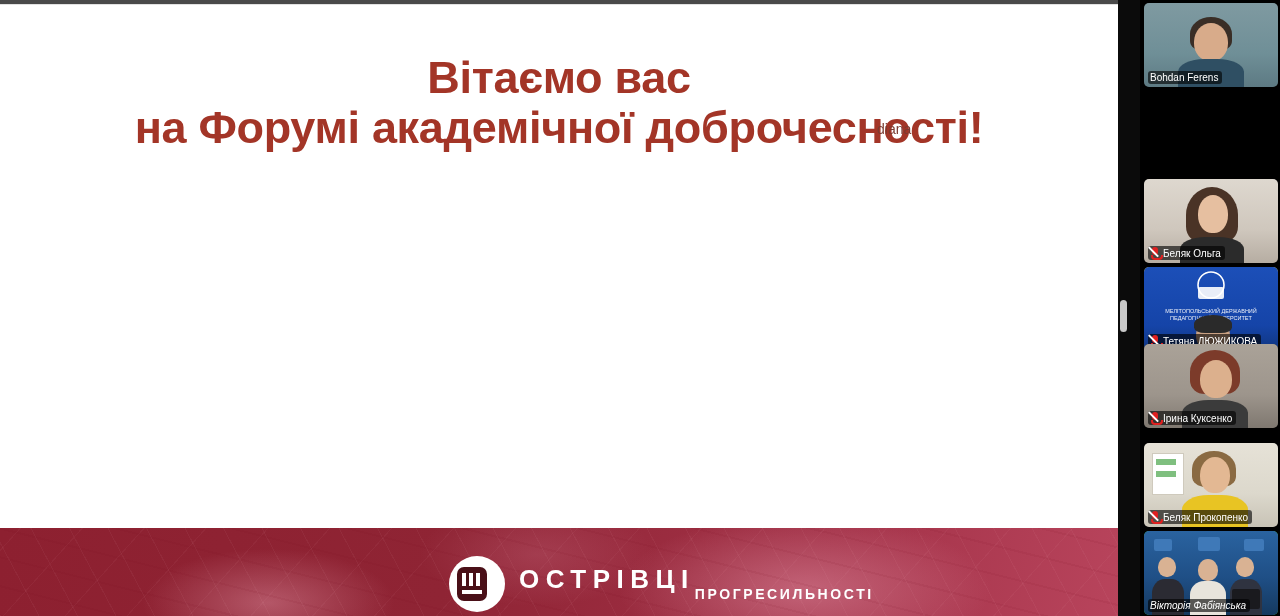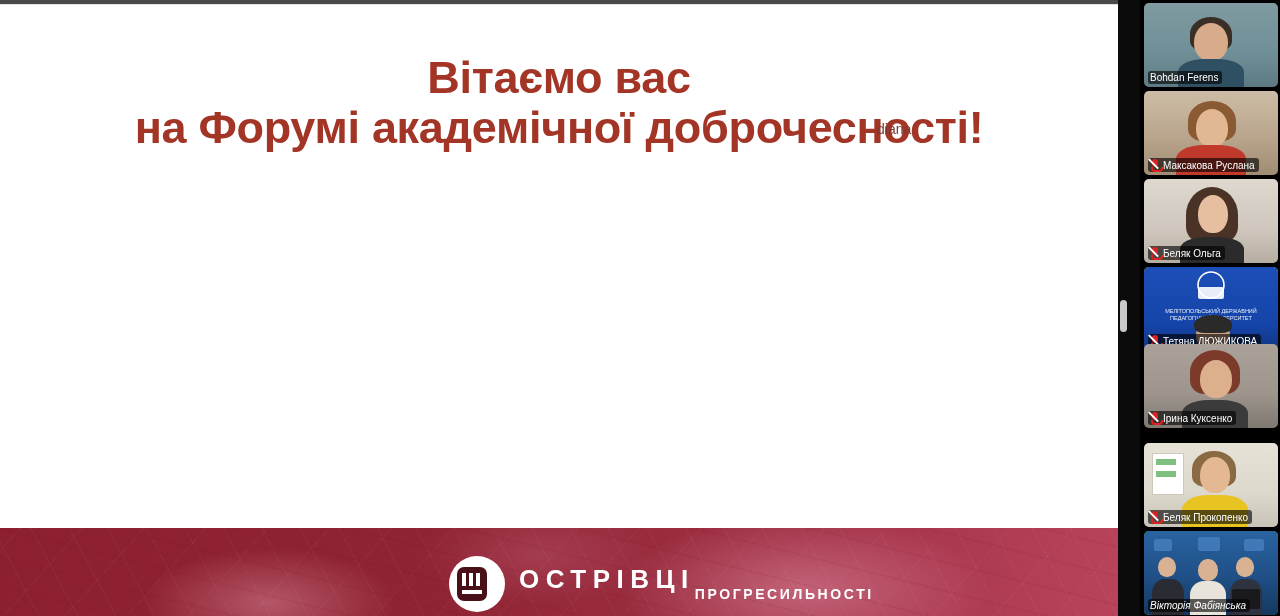--- a/index.html
+++ b/index.html
@@ -364,37 +364,20 @@
           <div class="hair" style="left:46px;top:14px;width:42px;height:34px;background:#3a2e26"></div>
           <div class="head" style="left:50px;top:20px;width:34px;height:38px;background:#d8ab8a"></div>
           <div class="torso" style="left:34px;top:56px;width:66px;height:32px;background:#2f4f63"></div>
         </div>
       </div>
       <div class="tile-name">
         <span>Bohdan Ferens</span>
       </div>
     </div>
 
-    <div class="tile" style="top:91px">
-      <div class="tile-video" style="background:linear-gradient(180deg,#cdbda6 0%,#b9a48c 55%,#a08b73 100%)">
-        <div class="face-wrap">
-          <div class="hair" style="left:44px;top:10px;width:48px;height:40px;background:#8a5a32"></div>
-          <div class="head" style="left:52px;top:18px;width:32px;height:38px;background:#e2b894"></div>
-          <div class="torso" style="left:32px;top:54px;width:70px;height:34px;background:#c0392b"></div>
-        </div>
-      </div>
-      <div class="tile-name">
-        <span class="mic-muted">
-          <span class="mic-body"></span>
-            <span class="mic-base"></span>
-            <span class="mic-slash"></span>
-        </span>
-        <span>Максакова Руслана</span>
-      </div>
-    </div>
 
     <div class="tile speaking-yellow" style="top:267px">
       <div class="tile-video" style="background:linear-gradient(180deg,#1c4fb8 0%,#1544a8 70%,#10357f 100%)">
         <div class="face-wrap">
           <svg width="134" height="84" viewBox="0 0 134 84" aria-hidden="true">
             <circle cx="67" cy="18" r="13" fill="none" stroke="#ffffff" stroke-width="1.6"></circle>
             <rect x="54" y="20" width="26" height="12" rx="2" fill="#ffffff" opacity="0.9"></rect>
             <text x="67" y="46" fill="#ffffff" font-size="5.5" font-family="Liberation Sans, sans-serif" text-anchor="middle" opacity="0.9">МЕЛІТОПОЛЬСЬКИЙ ДЕРЖАВНИЙ</text>
             <text x="67" y="53" fill="#ffffff" font-size="5.5" font-family="Liberation Sans, sans-serif" text-anchor="middle" opacity="0.9">ПЕДАГОГІЧНИЙ УНІВЕРСИТЕТ</text>
           </svg>

